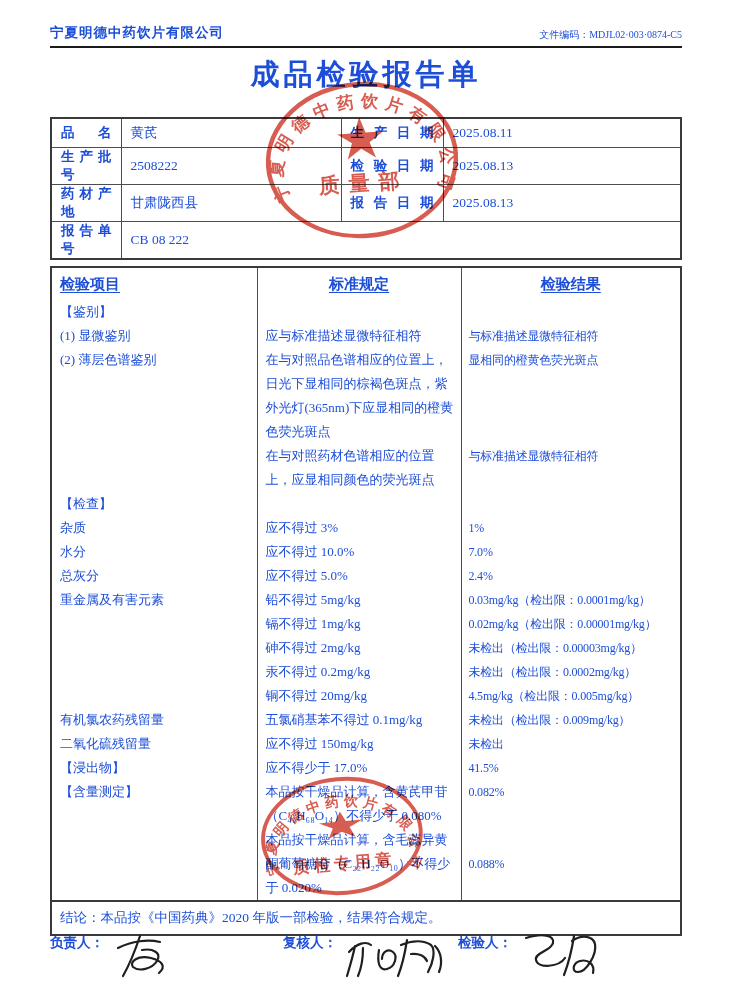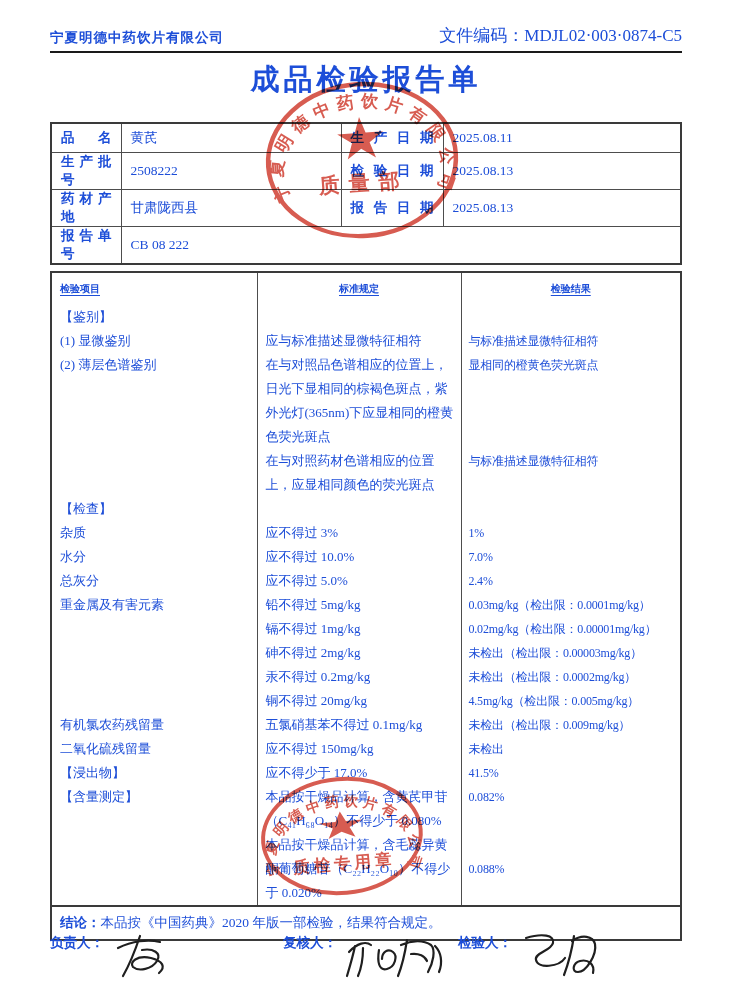--- a/index.html
+++ b/index.html
@@ -4,43 +4,43 @@
 <style>
   html,body{margin:0;padding:0;background:#e8e8e8;}
   .page{position:relative;width:732px;height:1000px;background:#ffffff;overflow:hidden;
         font-family:"Liberation Serif","DejaVu Serif",serif;color:#1d4ed8;}
   .content{margin:0 50px;width:632px;}
 
   
   .headline{display:flex;justify-content:space-between;align-items:flex-end;
             padding-top:24px;padding-bottom:4px;border-bottom:2px solid #1a1a1a;}
   .company{font-size:13.5px;font-weight:600;letter-spacing:1px;}
-  .doccode{font-size:17px;}
+  .doccode{font-size:10px;}
   .title{margin-top:7px;text-align:center;font-size:29px;font-weight:bold;letter-spacing:4px;}
 
   
   table{border-collapse:collapse;table-layout:fixed;width:632px;}
   .info-table{margin-top:22px;border:2px solid #3a3a3a;}
   .info-table td{border:1px solid #4d4d4d;height:28px;font-size:13.5px;padding:0 9px;overflow:hidden;}
   .info-table td.lbl{font-weight:600;text-align:justify;text-align-last:justify;}
 
   
   .main-table{margin-top:6px;border:2px solid #3a3a3a;}
-  .main-table th{height:30px;font-size:10px;font-weight:600;vertical-align:middle;margin-left:32px;}
+  .main-table th{height:30px;font-size:15px;font-weight:600;vertical-align:middle;margin-left:32px;}
   .main-table th .u{text-decoration:underline;text-underline-offset:3px;}
   .main-table th.c1{text-align:left;padding-left:8px;}
   .main-table th.c2,.main-table th.c3{text-align:center;}
   .main-table td{font-size:13px;line-height:24px;vertical-align:top;padding:0 4px 0 8px;overflow:hidden;}
   .main-table .col1{border-right:1px solid #4d4d4d;}
   .main-table .col2{border-right:1px solid #4d4d4d;}
   .main-table td.col3{font-size:12px;letter-spacing:-0.2px;padding-left:7px;}
   .main-table td.vmid{vertical-align:middle;}
   .conclusion-row td{border-top:2px solid #3a3a3a;height:32px;font-size:13.5px;
                      vertical-align:middle;line-height:18px;}
-  .conclusion-row .cl{font-weight:bold;}
+  .conclusion-row .cl{font-weight:normal;}
 
   
   .sig-row{position:absolute;left:50px;top:926px;width:632px;height:66px;}
   .sig-group{position:absolute;display:flex;align-items:flex-start;justify-content:center;}
   .sig-group .sig-label{font-size:13.5px;font-weight:600;margin-top:8px;white-space:nowrap;}
   .sig-group svg{margin-left:2px;}
   .g1{left:0;} .g2{left:233px;} .g3{left:408px;}
   .ink{stroke:#1f1f1f;stroke-width:2.2;fill:none;stroke-linecap:round;stroke-linejoin:round;}
 
   

